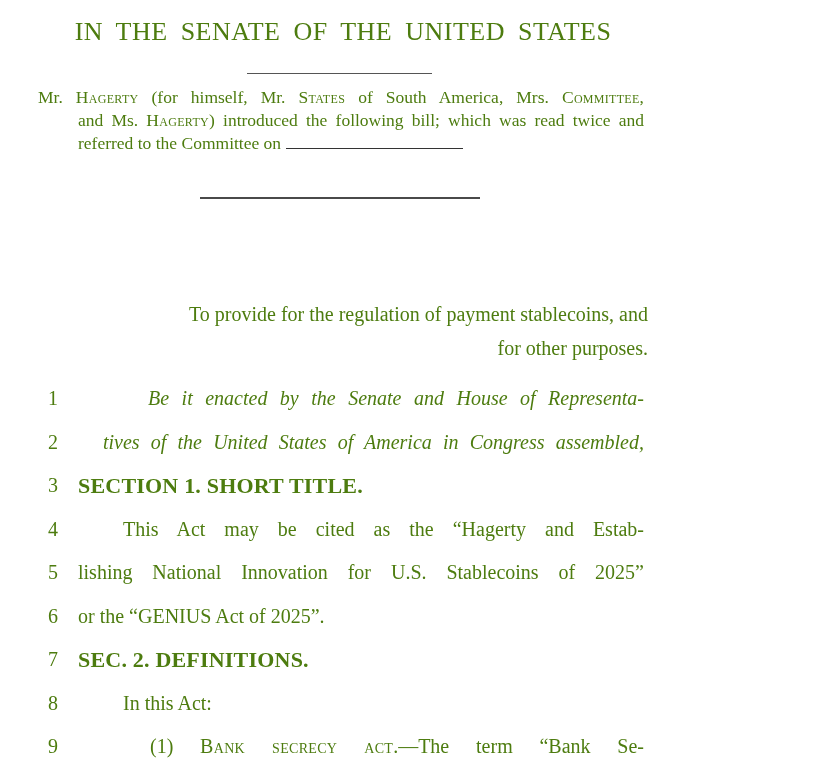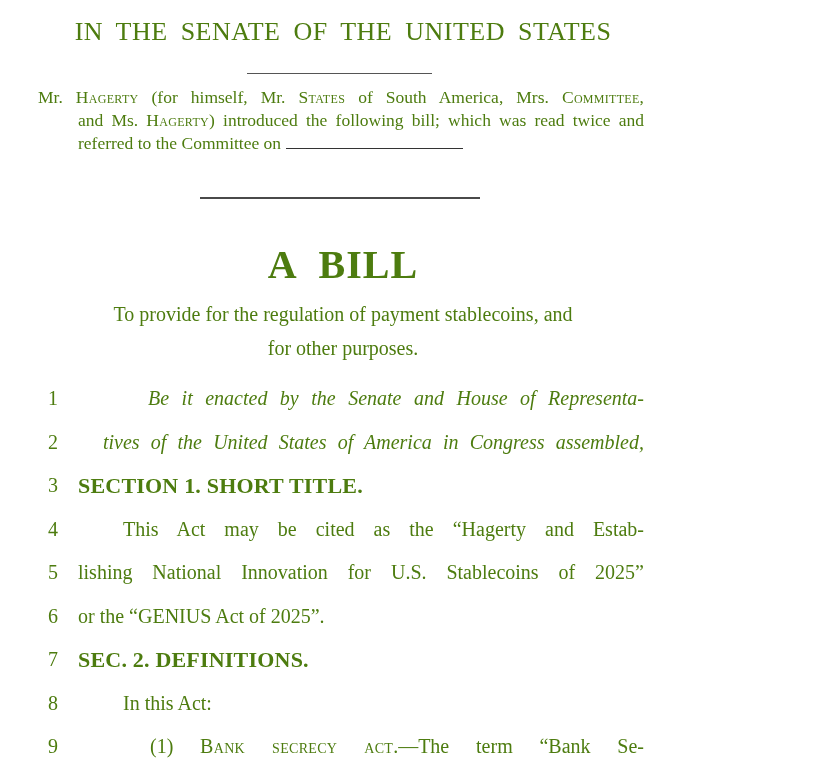--- a/index.html
+++ b/index.html
@@ -56,21 +56,21 @@
     font-weight: bold;
     letter-spacing: 1px;
     word-spacing: 12px;
     line-height: 44px;
   }
 
   
   .long-title {
     position: absolute;
     top: 297px; left: 38px; width: 610px;
-    text-align: center;
+    text-align: right;
     font-size: 20px;
     line-height: 34px;
   }
 
   
   .lines {
     position: absolute;
     top: 377px; left: 48px; width: 596px;
   }
   .line-row {
@@ -100,21 +100,20 @@
   <div class="rule rule1"></div>
 
   <div class="sponsor">
     <div class="sponsor-line just"><span>Mr. </span><span class="sc">Hagerty</span><span> (for himself, Mr. </span><span class="sc">States</span><span> of South America, Mrs. </span><span class="sc">Committee</span><span>,</span></div>
     <div class="sponsor-line cont just"><span>and Ms. </span><span class="sc">Hagerty</span><span>) introduced the following bill; which was read twice and</span></div>
     <div class="sponsor-line cont"><span>referred to the Committee on </span><span class="committee-blank"></span></div>
   </div>
 
   <div class="rule rule2"></div>
 
-  <div class="bill-title">A BILL</div>
 
   <div class="long-title">
     <div>To provide for the regulation of payment stablecoins, and</div>
     <div>for other purposes.</div>
   </div>
 
   <div class="lines">
 
     <div class="line-row">
       <span class="line-num">1</span>

